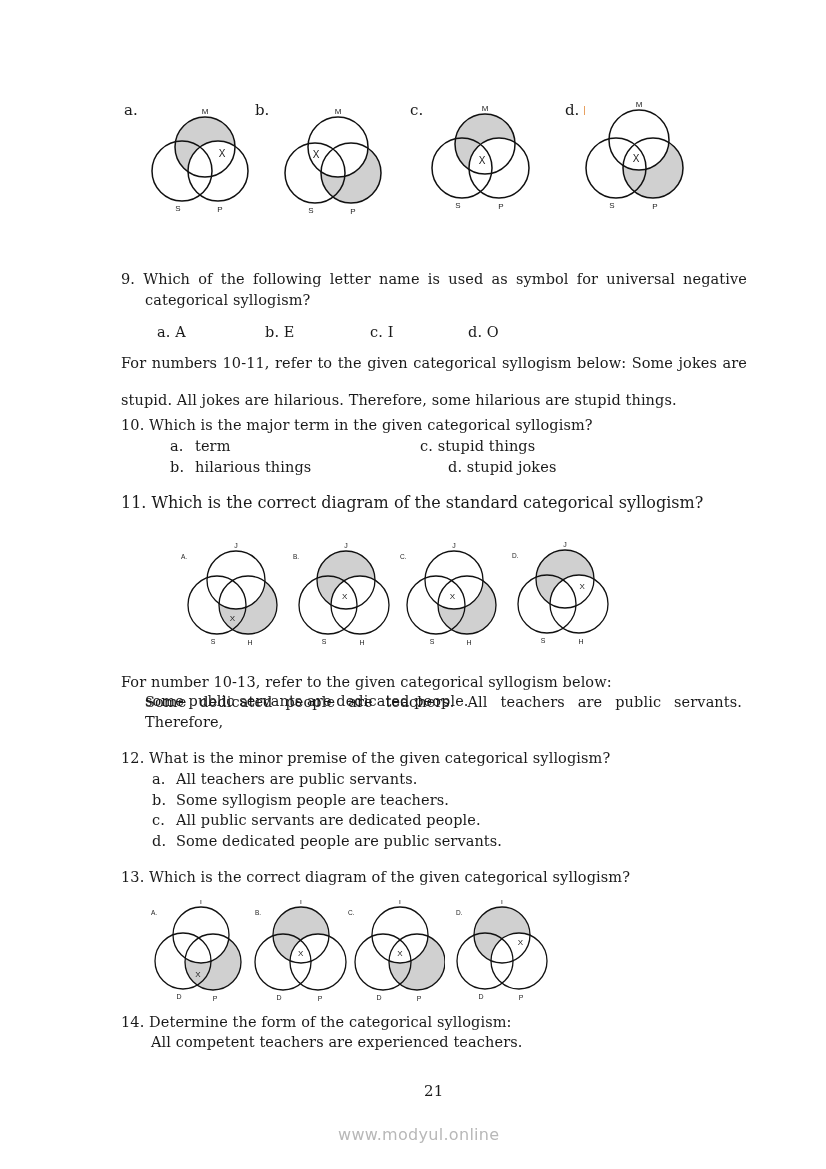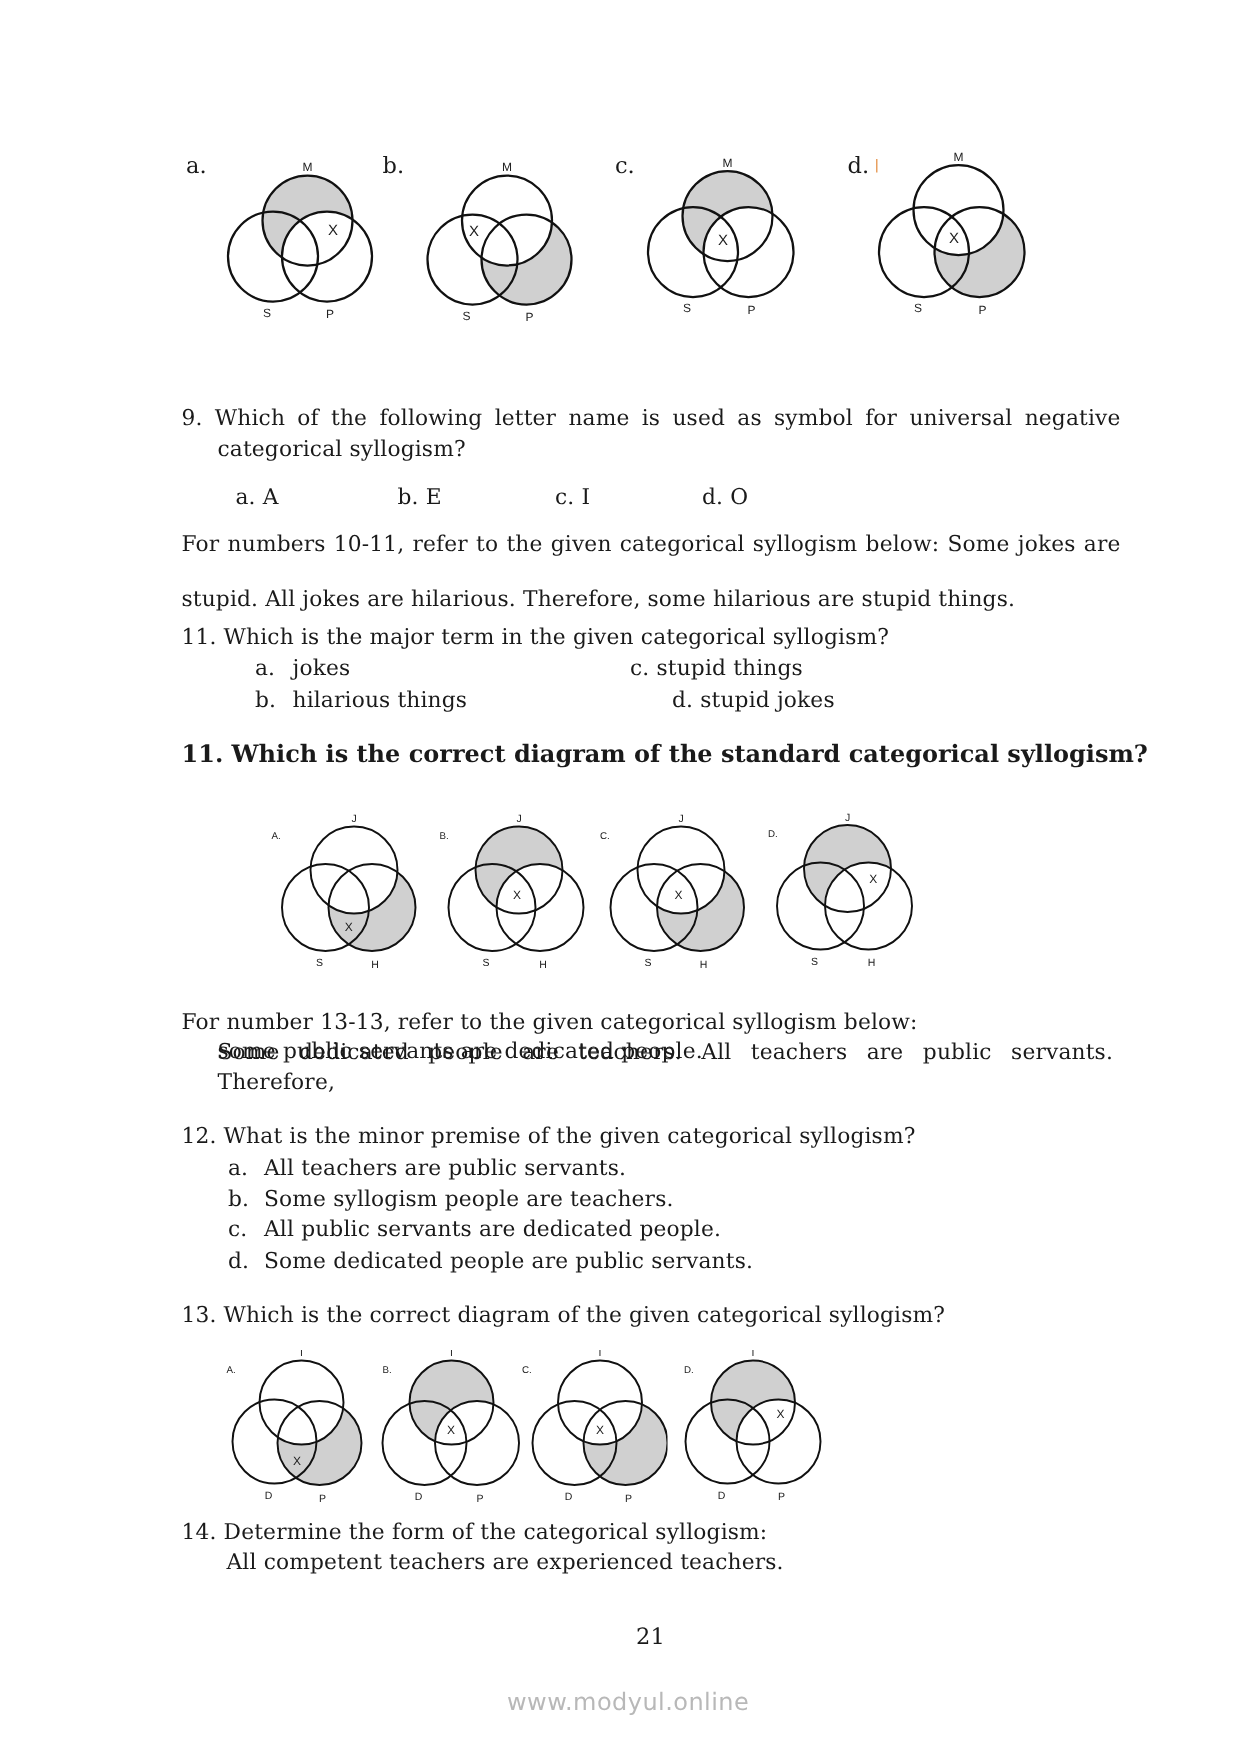--- a/index.html
+++ b/index.html
@@ -1,20 +1,20 @@
 <!DOCTYPE html>
 <html><head>
 <meta charset="utf-8">
 <style>
   html, body { margin: 0; padding: 0; background: #ffffff; }
   body { width: 826px; height: 1169px; position: relative; overflow: hidden;
          font-family: "DejaVu Serif", "Liberation Serif", serif; color: #1a1a1a; }
   .abs { position: absolute; white-space: nowrap; }
   .txt { font-size: 14.5px; line-height: 20px; letter-spacing: 0.1px; }
-  .txt15 { font-size: 16px; line-height: 20px; font-weight: bold; }
+  .txt15 { font-size: 16px; line-height: 20px; }
   .diag-label-serif { font-family: "DejaVu Serif", "Liberation Serif", serif; font-size: 15px; }
   .just { text-align: justify; text-align-last: justify; white-space: normal; }
   svg text { font-family: "Liberation Sans", "DejaVu Sans", sans-serif; fill: #222; }
   .watermark { font-family: "DejaVu Sans", "Liberation Sans", sans-serif; color: #b8b8b8; font-size: 16px; letter-spacing: 0.3px; }
 </style>
 </head>
 <body>
 
 <div>
   <span class="abs diag-label-serif" style="left:124px;top:101px;">a.</span>
@@ -144,24 +144,24 @@
 <div class="abs txt just" style="left:121px;top:269px;width:626px;">9. Which of the following letter name is used as symbol for universal negative</div>
 <div class="abs txt" style="left:145px;top:290px;">categorical syllogism?</div>
 <div class="abs txt" style="left:157px;top:322px;">a. A</div>
 <div class="abs txt" style="left:265px;top:322px;">b. E</div>
 <div class="abs txt" style="left:370px;top:322px;">c. I</div>
 <div class="abs txt" style="left:468px;top:322px;">d. O</div>
 
 <div class="abs txt just" style="left:121px;top:353px;width:626px;">For numbers 10-11, refer to the given categorical syllogism below: Some jokes are</div>
 <div class="abs txt" style="left:121px;top:374px;margin-top:16px;">stupid. All jokes are hilarious.  Therefore, some hilarious are stupid things.</div>
 
-<div class="abs txt" style="left:121px;top:415px;">11. Which is the major term in the given categorical syllogism?</div>
+<div class="abs txt" style="left:121px;top:415px;">10. Which is the major term in the given categorical syllogism?</div>
 <div class="abs txt" style="left:170px;top:436px;">
   <span>a.</span>
-  <span style="position:absolute;left:25px;">jokes</span>
+  <span style="position:absolute;left:25px;">term</span>
 </div>
 <div class="abs txt" style="left:170px;top:457px;">
   <span>b.</span>
   <span style="position:absolute;left:25px;">hilarious things</span>
 </div>
 <div class="abs txt" style="left:420px;top:436px;">
   <span>c.</span>
   <span>stupid things</span>
 </div>
 <div class="abs txt" style="left:420px;top:457px;margin-left:28px;">
@@ -286,21 +286,21 @@
       <circle cx="40" cy="71" r="29" fill="none" stroke="#111111" stroke-width="1.3"></circle>
       <circle cx="72" cy="71" r="29" fill="none" stroke="#111111" stroke-width="1.3"></circle>
       <text x="75.15" y="55.5" text-anchor="middle" font-size="8">X</text>
       <text x="58" y="14" text-anchor="middle" font-size="7">J</text>
       <text x="36" y="110" text-anchor="middle" font-size="7">S</text>
       <text x="74" y="111" text-anchor="middle" font-size="7">H</text>
       <text x="5" y="25" font-size="6.5">D.</text>
     </svg>
 </div>
 
-<div class="abs txt" style="left:121px;top:672px;">For number 13-13, refer to the given categorical syllogism below:</div>
+<div class="abs txt" style="left:121px;top:672px;">For number 10-13, refer to the given categorical syllogism below:</div>
 <div class="abs txt just" style="left:145px;top:692px;width:597px;">Some dedicated people are teachers. All teachers are public servants. Therefore,</div>
 <div class="abs txt" style="left:145px;top:691px;text-align:center;">some public servants are dedicated people.</div>
 
 <div class="abs txt" style="left:121px;top:748px;">12. What is the minor premise of the given categorical syllogism?</div>
 <div class="abs txt" style="left:152px;top:769px;">
   <span>a.</span>
   <span style="position:absolute;left:24px;">All teachers are public servants.</span>
 </div>
 <div class="abs txt" style="left:152px;top:790px;">
   <span>b.</span>

